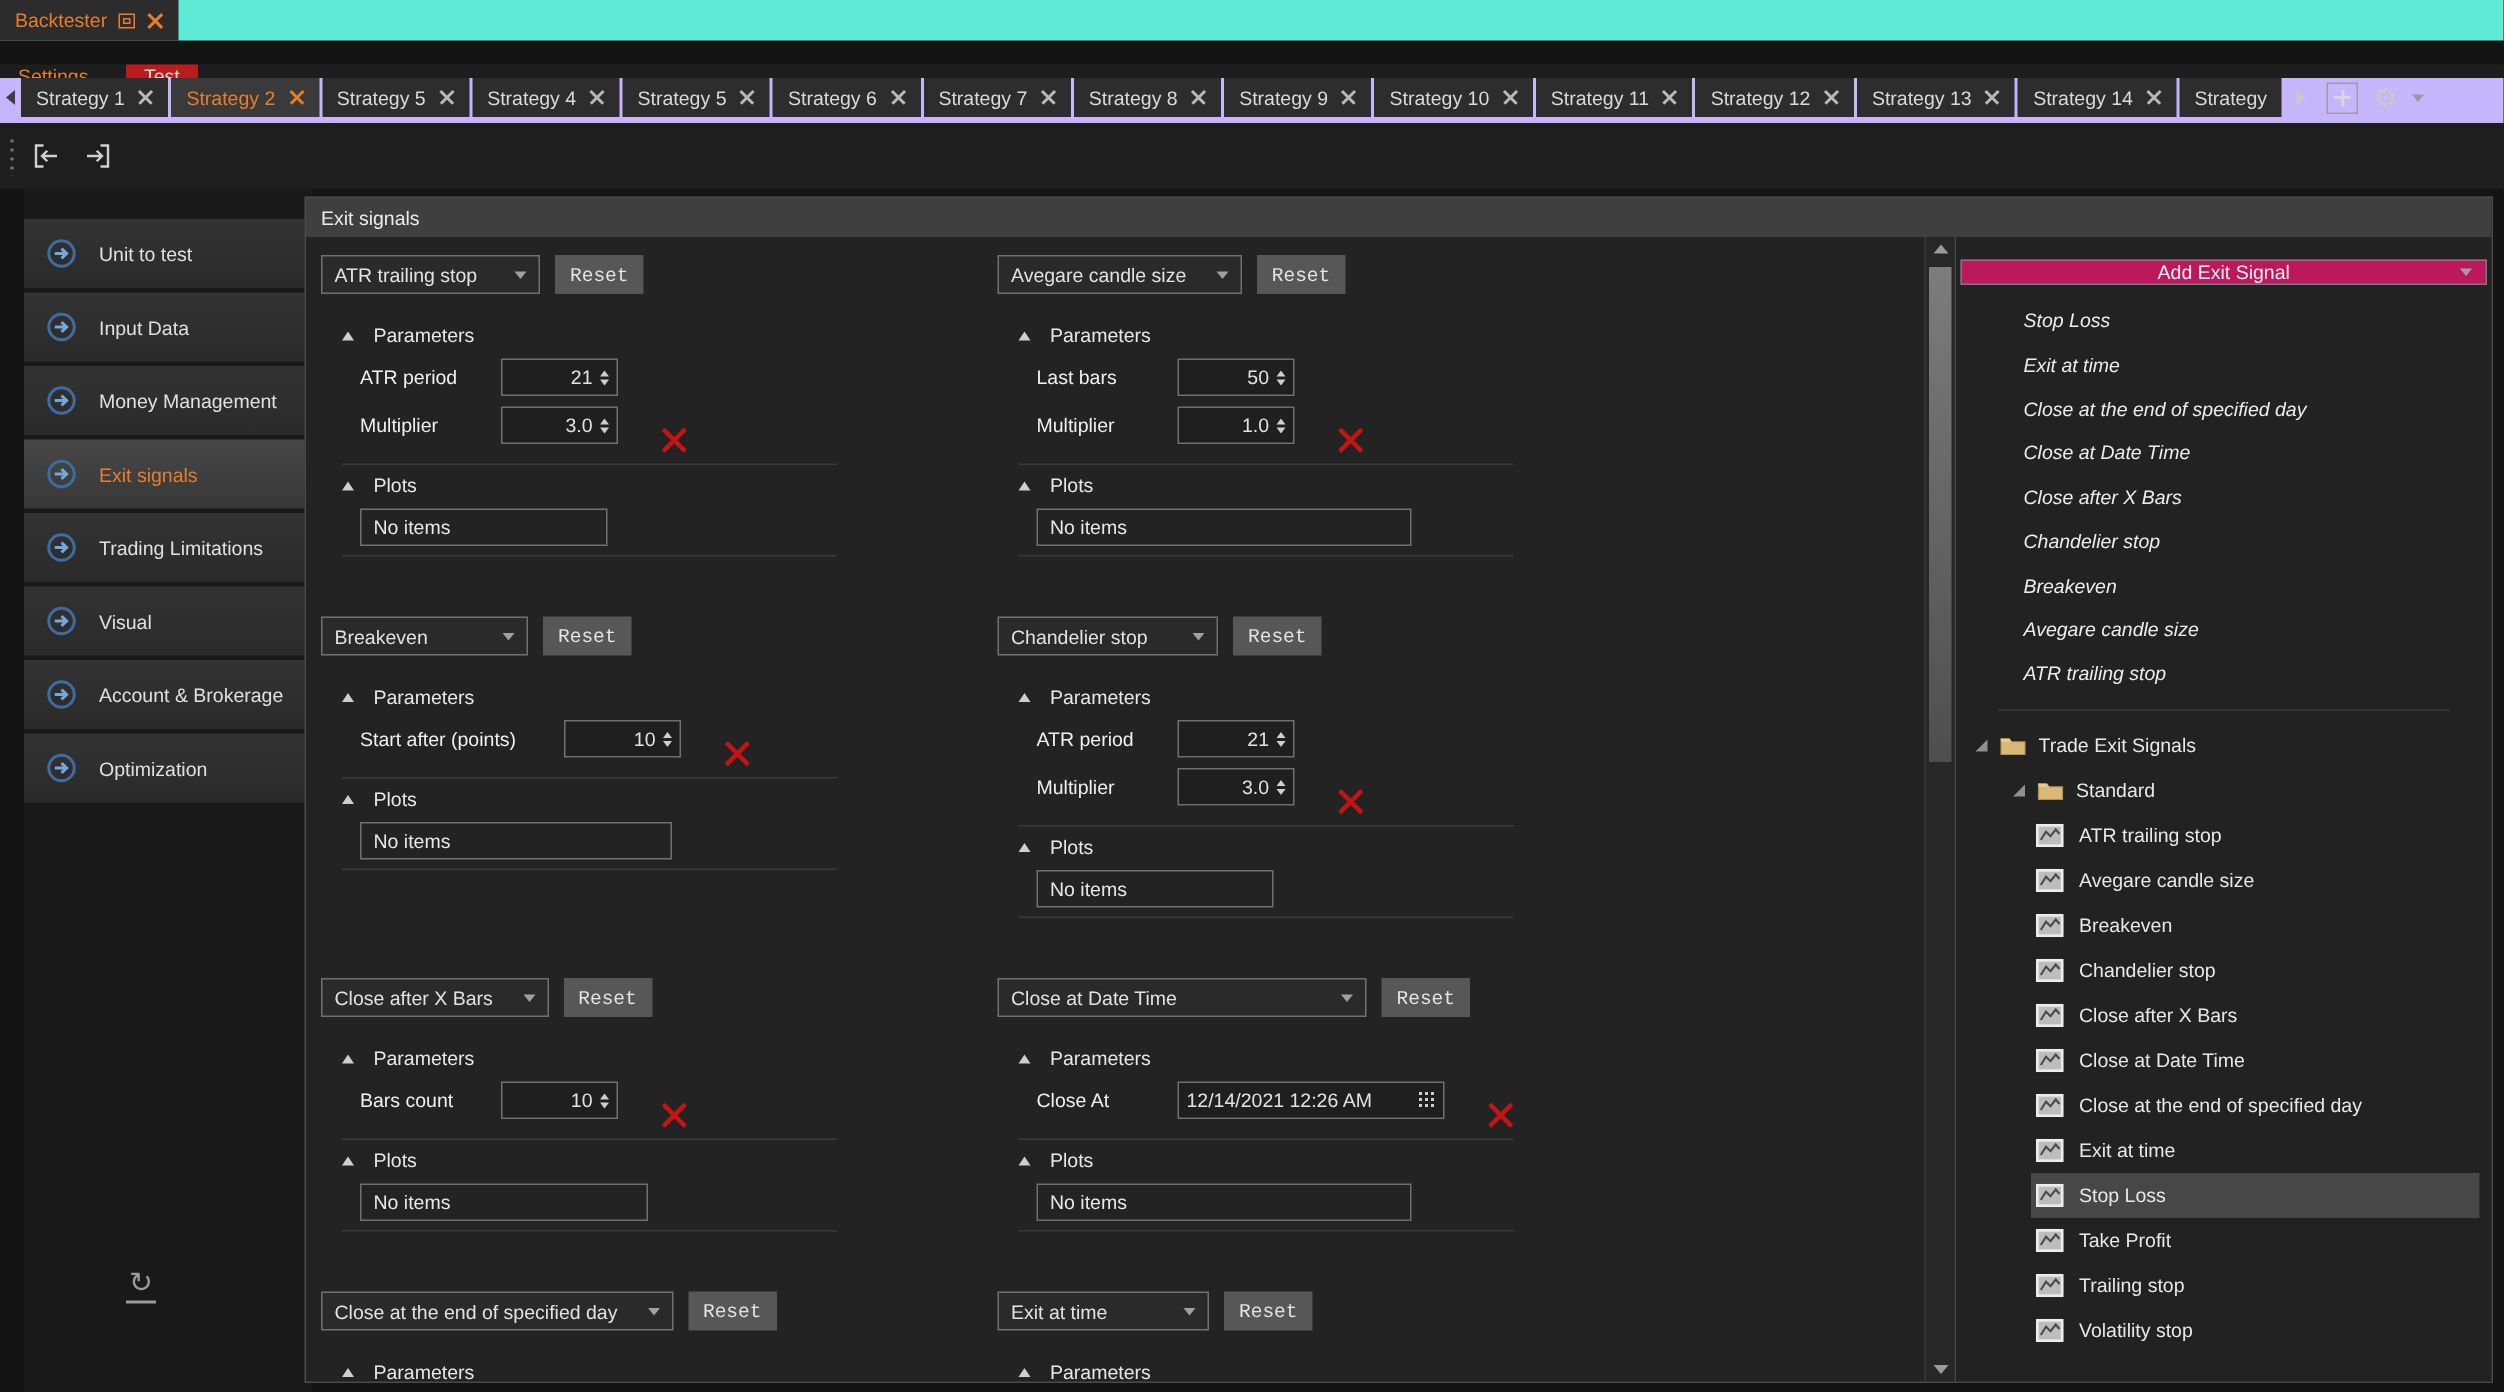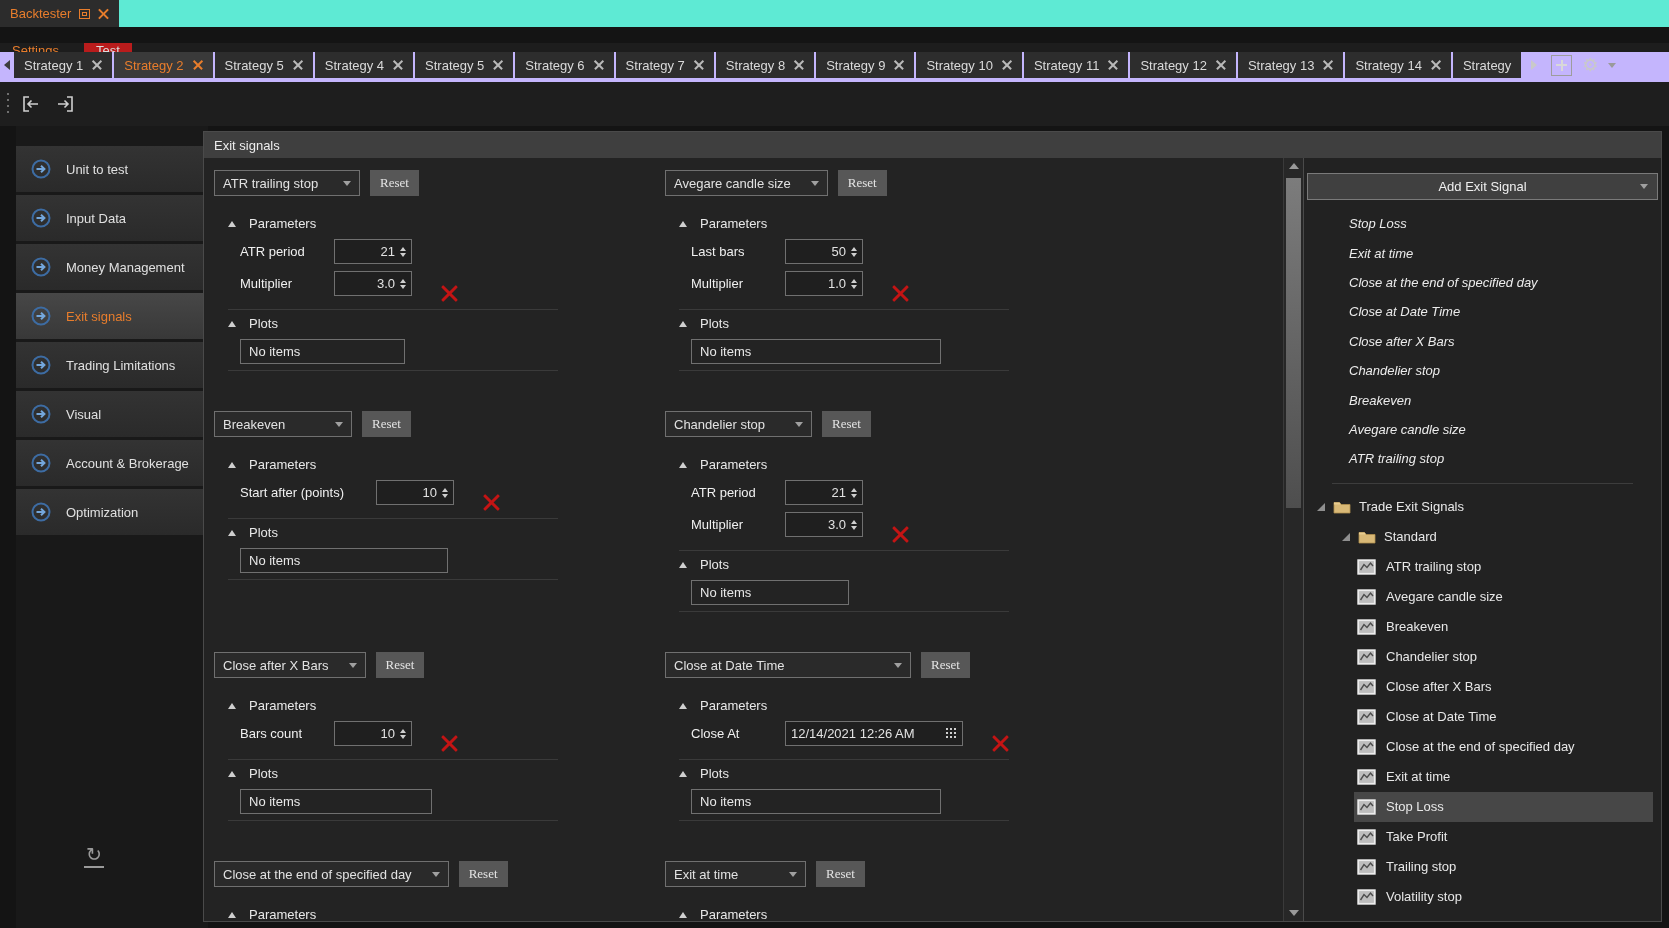--- a/index.html
+++ b/index.html
@@ -62,21 +62,21 @@
   .cols { display:grid; grid-template-columns:451px auto; row-gap:34px; align-items:start; }
 
   .sig { width:440px; }
   .sig-head { display:flex; gap:10px; margin-bottom:14px; }
   .combo { height:26px; background:#2a2a2a; border:1px solid #707070; display:flex; align-items:center; padding:0 8px; cursor:pointer; min-width:120px; }
   .combo-label { flex:1; padding-right:20px; white-space:nowrap; }
   .dd-arrow { width:0; height:0; border-left:4px solid transparent; border-right:4px solid transparent; border-top:5px solid #a0a0a0; }
   .sig-0 .combo{min-width:146px;} .sig-1 .combo{min-width:157px;} .sig-2 .combo{min-width:138px;}
   .sig-3 .combo{min-width:147px;} .sig-4 .combo{min-width:150px;} .sig-5 .combo{min-width:246px;}
   .sig-6 .combo{min-width:226px;} .sig-7 .combo{min-width:141px;}
-  .reset-btn { height:26px; padding:0 10px; background:#575757; border:none; color:#e4e4e4; font-size:13px; font-family:Liberation Serif, serif; cursor:pointer; }
+  .reset-btn { height:26px; padding:0 10px; background:#575757; border:none; color:#e4e4e4; font-size:13px; font-family:Liberation Mono, monospace; cursor:pointer; }
 
   .section-head { display:flex; align-items:center; gap:13px; margin:6px 0 8px 14px; color:#e8e8e8; cursor:pointer; }
   .collapse-tri { width:0; height:0; border-left:4.5px solid transparent; border-right:4.5px solid transparent; border-bottom:6px solid #cfcfcf; }
   .params-wrap { display:flex; align-items:flex-end; }
   .param-row { display:flex; align-items:center; margin:0 0 7px 26px; }
   .param-label { min-width:84px; margin-right:10px; white-space:nowrap; color:#f0f0f0; }
   .sig-2 .param-label { min-width:126px; }
   .param-input { height:25px; background:#1f1f1f; border:1px solid #707070; display:flex; align-items:center; padding:0 5px; }
   .param-input .val { flex:1; white-space:nowrap; }
   .param-input[data-kind="spinner"] { width:78px; }
@@ -101,21 +101,21 @@
   
   .vscroll { width:20px; flex:none; background:#272727; border-left:1px solid #3a3a3a; position:relative; }
   .vs-btn { position:absolute; left:0; width:20px; height:16px; display:flex; align-items:center; justify-content:center; cursor:pointer; }
   .vs-up { top:0; } .vs-down { bottom:0; }
   .vs-up i { width:0;height:0;border-left:5px solid transparent;border-right:5px solid transparent;border-bottom:6px solid #9a9a9a; display:block;}
   .vs-down i { width:0;height:0;border-left:5px solid transparent;border-right:5px solid transparent;border-top:6px solid #9a9a9a; display:block;}
   .vs-thumb { position:absolute; left:2px; width:15px; top:20px; height:330px; background:linear-gradient(#7c7c7c,#4e4e4e); cursor:grab; }
 
   
   .rpanel { width:358px; flex:none; border-left:1px solid #4a4a4a; background:#222222; padding-top:15px; overflow:hidden; }
-  .add-box { height:27px; margin:0 3px; background:#404040; border:1px solid #7a7a7a; display:flex; align-items:center; position:relative; cursor:pointer;justify-content:center; }
+  .add-box { height:17px; margin:0 3px; background:#be185d; border:1px solid #7a7a7a; display:flex; align-items:center; position:relative; cursor:pointer;justify-content:center; }
   .add-box span { flex:1; text-align:center; color:#efefef; }
   .add-box .dd-arrow { position:absolute; right:9px; }
   .menu-list { margin:9px 0 0 45px; }
   .menu-item { font-style:italic; height:29.4px; display:flex; align-items:center; color:#ececec; cursor:pointer; }
   .r-sep { height:1px; background:#3d3d3d; margin:9px 28px 8px 28px; }
   .tree { margin-top:8px; }
   .tree-row { height:30px; display:flex; align-items:center; gap:8px; cursor:pointer; }
   .tr-root { padding-left:13px; } .tr-group { padding-left:38px; }
   .tr-leaf { padding-left:53px; gap:10px; margin-right:8px; }
   .tr-leaf.selected { background:#474747; margin-left:50px; padding-left:3px; }

